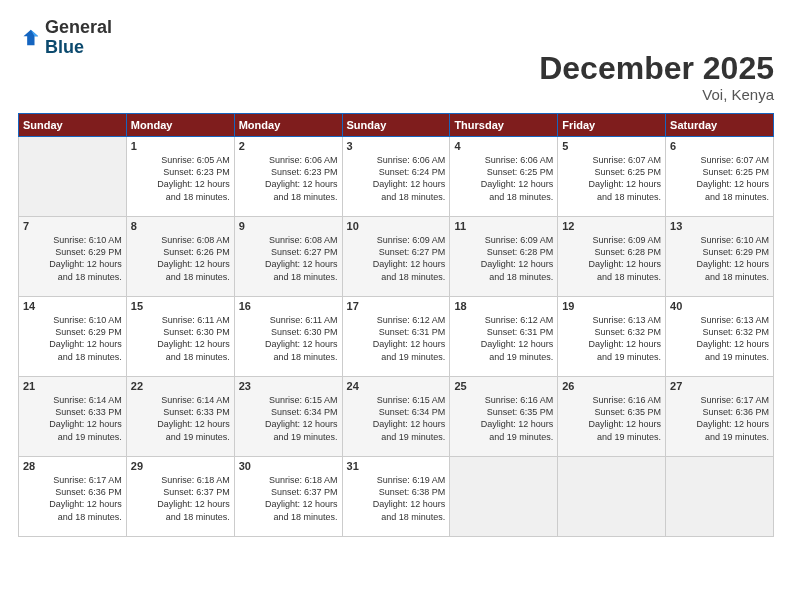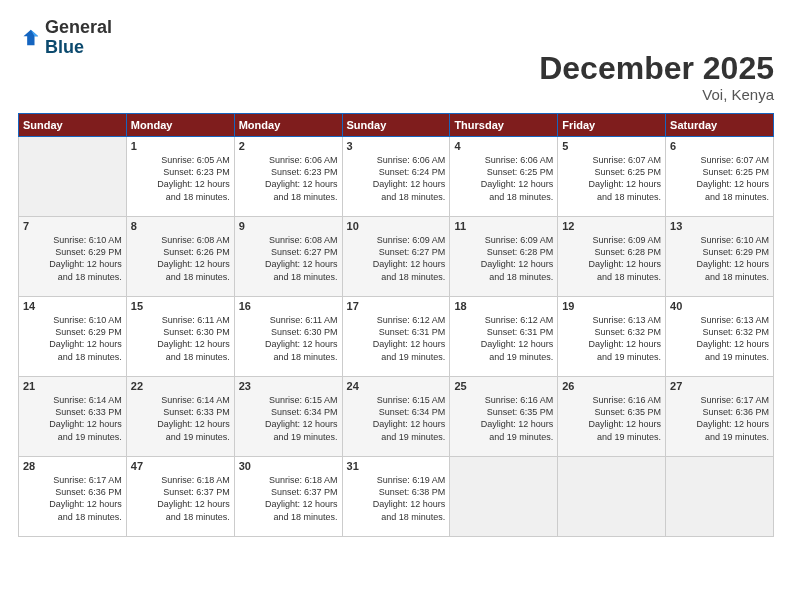--- a/index.html
+++ b/index.html
@@ -251,21 +251,21 @@
             <span class="day-num">27</span>
             <div class="day-info">Sunrise: 6:17 AM<br>Sunset: 6:36 PM<br>Daylight: 12 hours<br>and 19 minutes.</div>
           </td>
         </tr>
         <tr>
           <td>
             <span class="day-num">28</span>
             <div class="day-info">Sunrise: 6:17 AM<br>Sunset: 6:36 PM<br>Daylight: 12 hours<br>and 18 minutes.</div>
           </td>
           <td>
-            <span class="day-num">47</span>
+            <span class="day-num">29</span>
             <div class="day-info">Sunrise: 6:18 AM<br>Sunset: 6:37 PM<br>Daylight: 12 hours<br>and 18 minutes.</div>
           </td>
           <td>
             <span class="day-num">30</span>
             <div class="day-info">Sunrise: 6:18 AM<br>Sunset: 6:37 PM<br>Daylight: 12 hours<br>and 18 minutes.</div>
           </td>
           <td>
             <span class="day-num">31</span>
             <div class="day-info">Sunrise: 6:19 AM<br>Sunset: 6:38 PM<br>Daylight: 12 hours<br>and 18 minutes.</div>
           </td>

